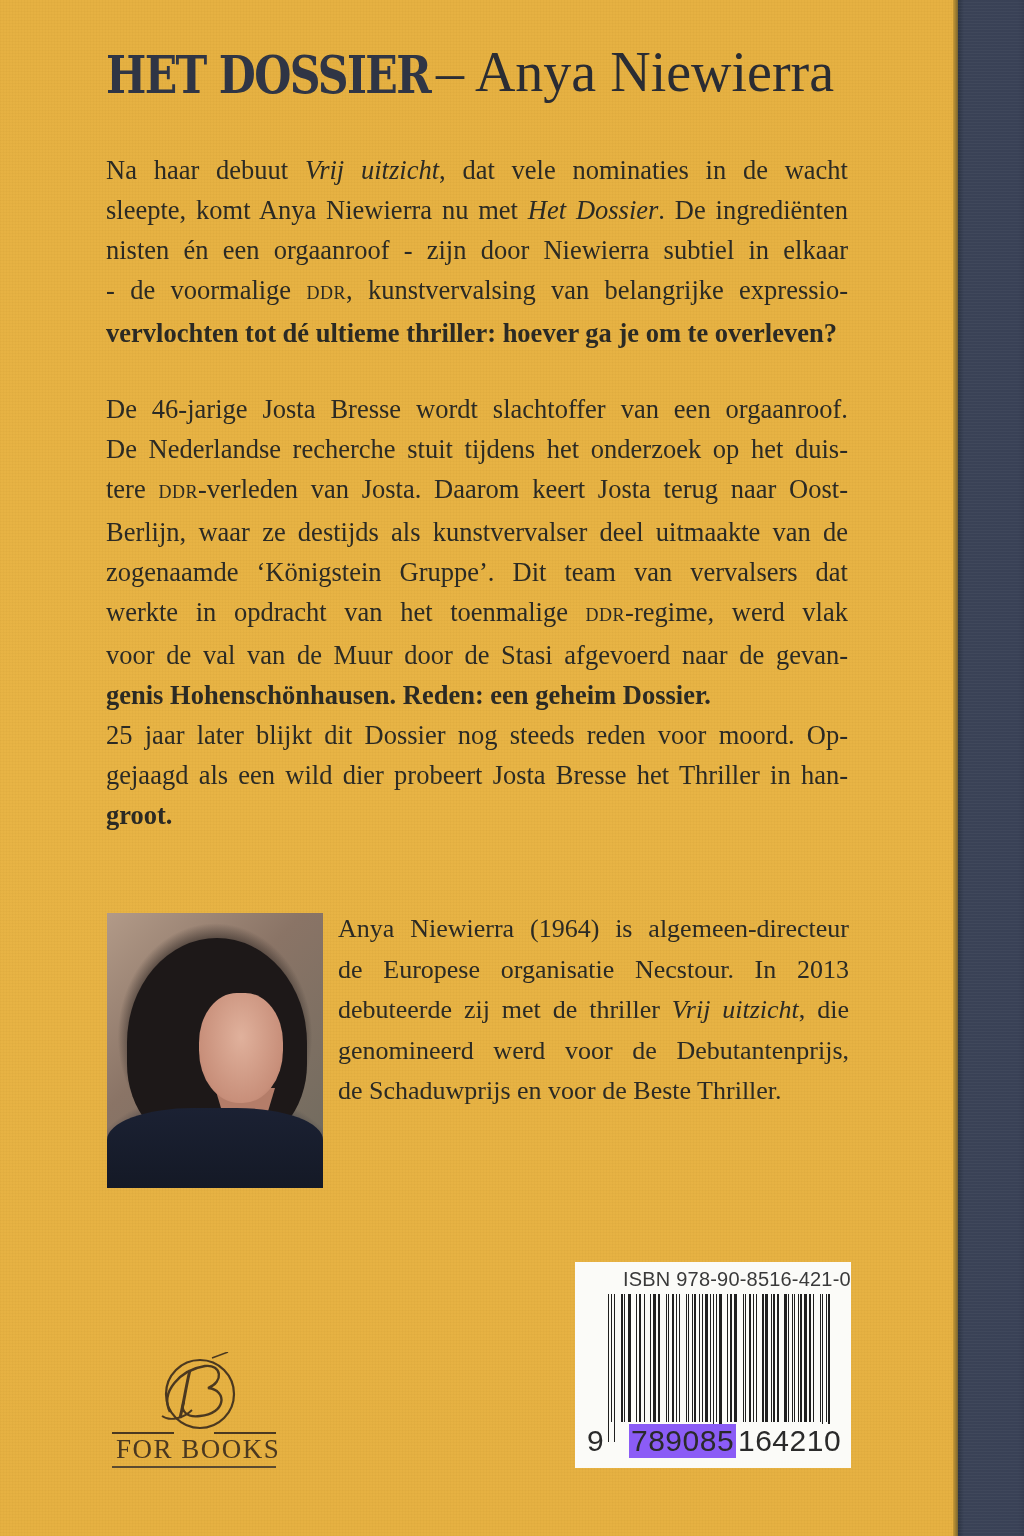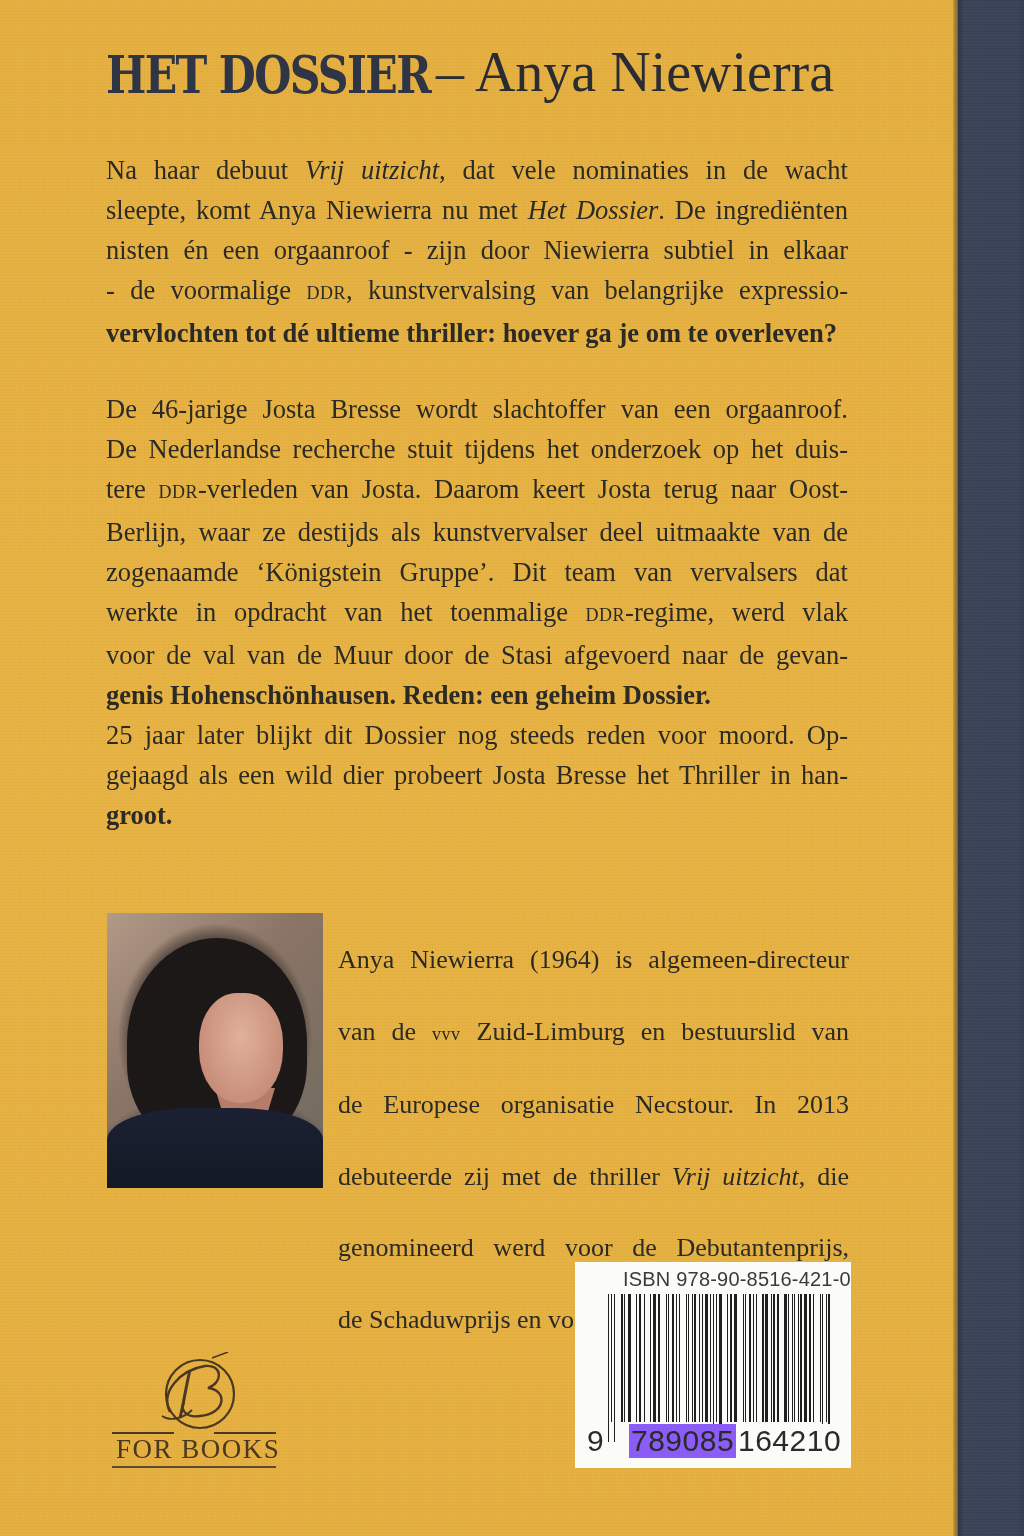--- a/index.html
+++ b/index.html
@@ -77,21 +77,21 @@
     .photo .neck {
       position: absolute; left: 108px; top: 175px; width: 60px; height: 60px;
       background: #b47d69;
       clip-path: polygon(0 0, 100% 0, 70% 100%, 30% 100%);
     }
     .bio {
       position: absolute; left: 338px; top: 909px; width: 511px;
       font-family: "Liberation Serif", serif; font-size: 26px; line-height: 40.5px;
       color: #2b2a24;
     }
-    .bio .line { display: block; white-space: nowrap; text-align-last: justify; text-align: justify; margin-top: 31px; }
+    .bio .line { display: block; white-space: nowrap; text-align-last: justify; text-align: justify; }
     .bio .line.last { text-align-last: left; }
     .barcode-box {
       position: absolute; left: 575px; top: 1262px; width: 276px; height: 206px;
       background: #fbfbf8;
     }
     .isbn-text {
       position: absolute; left: 48px; top: 6px;
       font-family: "Liberation Sans", sans-serif; font-size: 20px; color: #3a3a3a;
       letter-spacing: 0.2px; white-space: nowrap;
     }
@@ -166,21 +166,20 @@
 
 <div class="photo">
   <div class="hair"></div>
   <div class="neck"></div>
   <div class="face"></div>
   <div class="body"></div>
 </div>
 
 <div class="bio">
     <span class="line">Anya Niewierra (1964) is algemeen-directeur</span>
-    <span class="line">van de <span class="sc">vvv</span> Zuid-Limburg en bestuurslid van</span>
     <span class="line">de Europese organisatie Necstour. In 2013</span>
     <span class="line">debuteerde zij met de thriller <i>Vrij uitzicht</i>, die</span>
     <span class="line">genomineerd werd voor de Debutantenprijs,</span>
     <span class="line last">de Schaduwprijs en voor de Beste Thriller.</span>
   </div>
 
 <div class="barcode-box">
   <div class="isbn-text">ISBN 978-90-8516-421-0</div>
   <div class="bars">
       <span class="g" style="width: 1.6px; margin-right: 1.6px;"></span>

